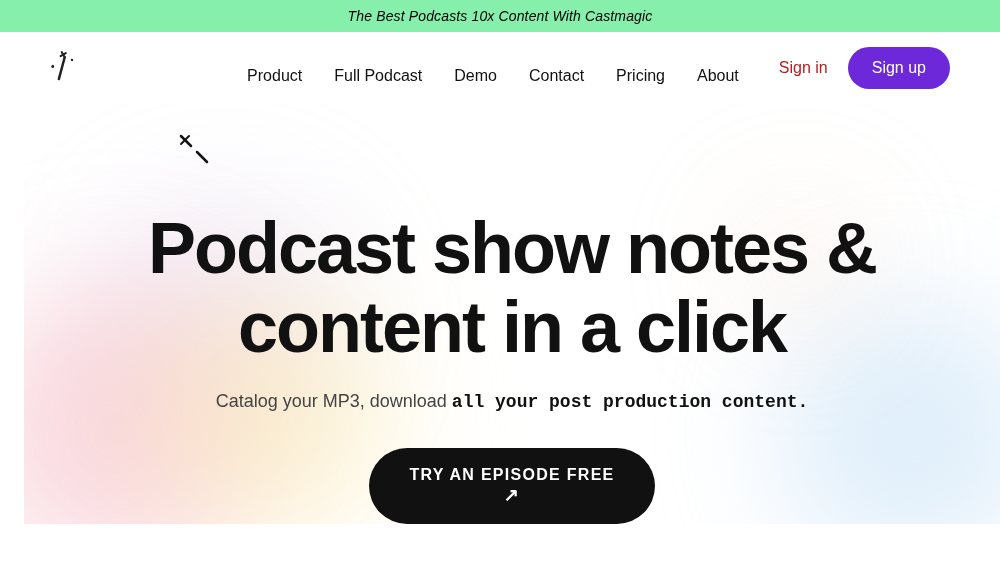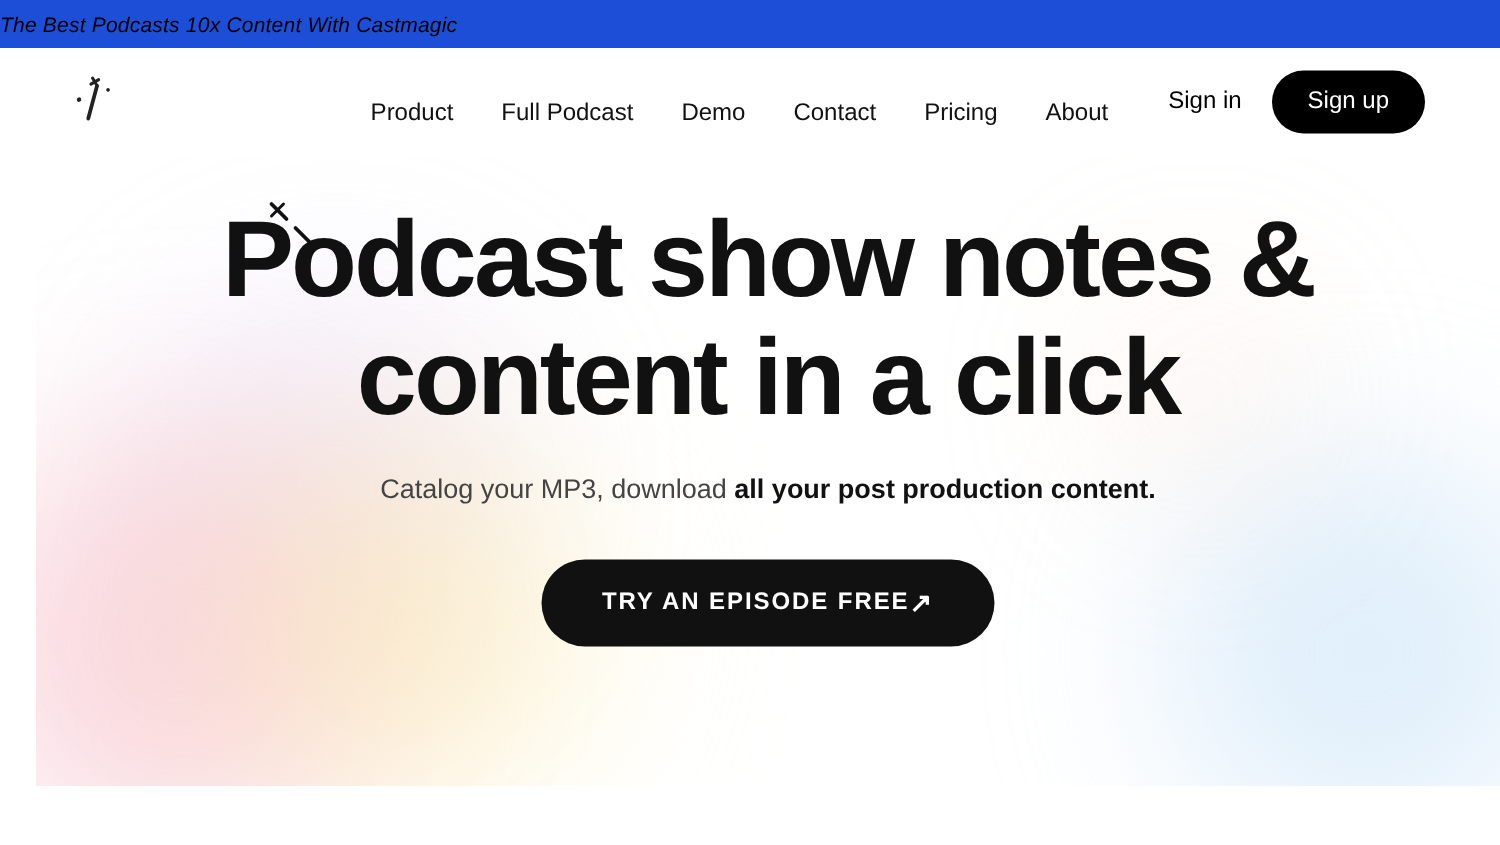--- a/index.html
+++ b/index.html
@@ -12,22 +12,22 @@
       width: 1000px;
       height: 563px;
       overflow: hidden;
       font-family: -apple-system, BlinkMacSystemFont, 'Segoe UI', sans-serif;
       background: #fff;
       position: relative;
     }
 
     
     .top-banner {
-      background: #1d4ed8;
-      text-align: left;
+      background: #86efac;
+      text-align: center;
       padding: 8px 0;
       font-size: 14px;
       font-style: italic;
       color: #000;
       letter-spacing: 0.01em;
     }
 
     
     .navbar {
       display: flex;
@@ -67,42 +67,42 @@
 
     .nav-auth {
       display: flex;
       align-items: center;
       gap: 20px;
       margin-left: 40px;
     }
 
     .sign-in-link {
       text-decoration: none;
-      color: #000000;
+      color: #b91c1c;
       font-size: 16px;
     }
 
     .sign-up-btn {
-      background: #000000;
+      background: #6d28d9;
       color: #fff;
       border: none;
       border-radius: 50px;
       padding: 12px 24px;
       font-size: 16px;
       font-weight: 500;
       cursor: pointer;
     }
 
     
     .hero {
       position: relative;
       display: flex;
       flex-direction: column;
       align-items: center;
-      justify-content: flex-start;
+      justify-content: flex-end;
       padding-top: 30px;
       text-align: center;
       min-height: 420px;
       overflow: hidden;
       margin-left: 24px;
     }
 
     
     .blob {
       position: absolute;
@@ -184,35 +184,37 @@
     .hero-subtext {
       font-size: 18px;
       color: #444;
       margin-bottom: 36px;
       font-weight: 400;
     }
 
     .hero-subtext strong {
       font-weight: 700;
       color: #111;
+      font-family: Liberation Mono, monospace;
     }
 
     .cta-button {
       background: #111;
       color: #fff;
       border: none;
       border-radius: 50px;
       padding: 18px 40px;
       font-size: 16px;
       font-weight: 700;
       letter-spacing: 0.08em;
       text-transform: uppercase;
       cursor: pointer;
       display: inline-flex;
       align-items: center;
+      flex-direction: column;
     }
 
     .cta-arrow {
       font-size: 18px;
       font-weight: 700;
     }
   </style>
 </head>
 <body>
 

